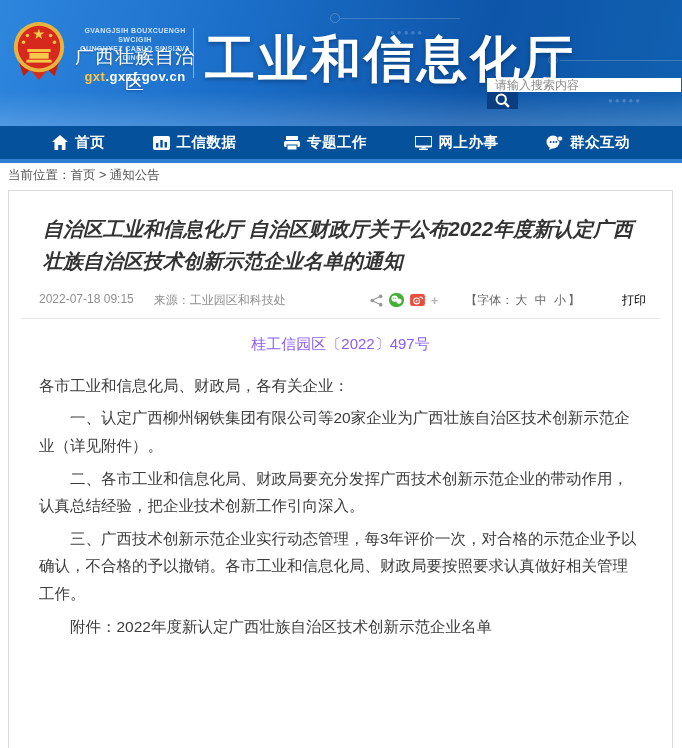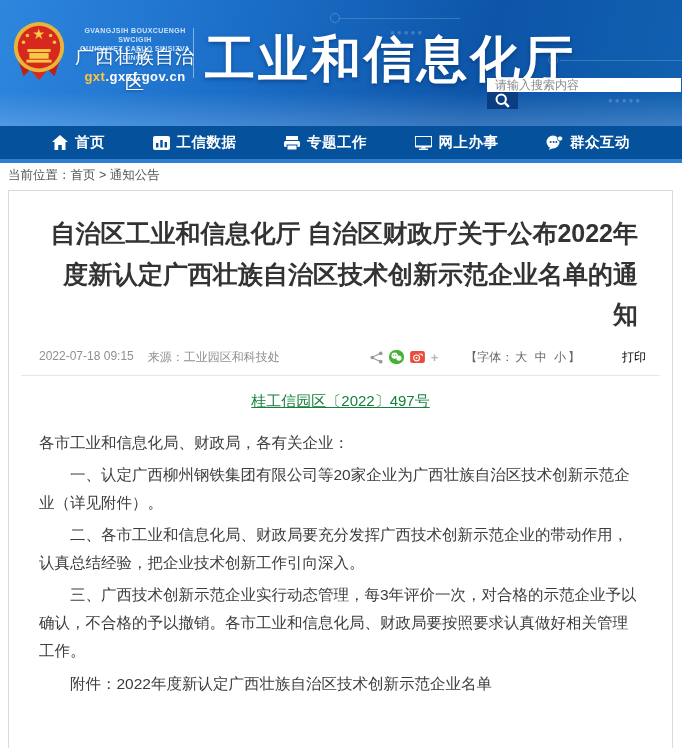--- a/index.html
+++ b/index.html
@@ -52,35 +52,35 @@
   .nav-strip { position:absolute; top:159px; left:0; width:682px; height:4px; background:#2e7fd2; }
 
   
   .breadcrumb { position:absolute; top:167px; left:8px; font-size:12.5px; color:#555; }
   .breadcrumb .crumb-link { cursor:pointer; }
 
   
   .content-box { position:absolute; top:190px; left:8px; width:665px; height:600px;
     background:#fff; border:1px solid #d9d9d9; }
 
-  .article-title { margin:22px 34px 0; text-align:right; font-size:25px; font-weight:bold;
-    color:#333; line-height:1.62; }
+  .article-title { margin:22px 34px 0; text-align:left; font-size:20px; font-weight:bold;
+    color:#333; line-height:1.62;font-style:italic; }
 
   .meta-row { margin:14px 22px 0; display:flex; align-items:center; font-size:12px; color:#8f8f8f; }
-  .meta-left { display:flex; gap:14px; padding-left:8px; }
+  .meta-left { display:flex; gap:20px; padding-left:8px; }
   .meta-right { margin-left:auto; display:flex; align-items:center; gap:6px; padding-right:4px; }
   .share-plus { color:#b5b5b5; font-size:13px; font-weight:bold; cursor:pointer; }
   .font-ctrl { color:#666; margin-left:21px; }
   .font-ctrl b { font-weight:normal; cursor:pointer; margin:0 2px; }
   .print-label { color:#000000; margin-left:36px; cursor:pointer; }
   .icon-btn { cursor:pointer; display:inline-flex; align-items:center; }
 
   .meta-divider { margin:9px 12px 0; border-top:1px solid #e7e7e7; }
 
-  .doc-number { margin-top:16px; text-align:center; font-size:15px; color:#15803d;text-decoration:underline; }
+  .doc-number { margin-top:16px; text-align:center; font-size:15px; color:#8b5cf6; }
 
   .article-body { margin:18px 30px 0; font-size:15.5px; color:#3d3d3d; line-height:1.78; }
   .article-body p { margin-bottom:5px; }
   .article-body p.indent { text-indent:2em; }
   .attachment { margin-top:6px; text-indent:2em; cursor:pointer; }
 </style>
 </head>
 <body>
 
 <div class="header">

